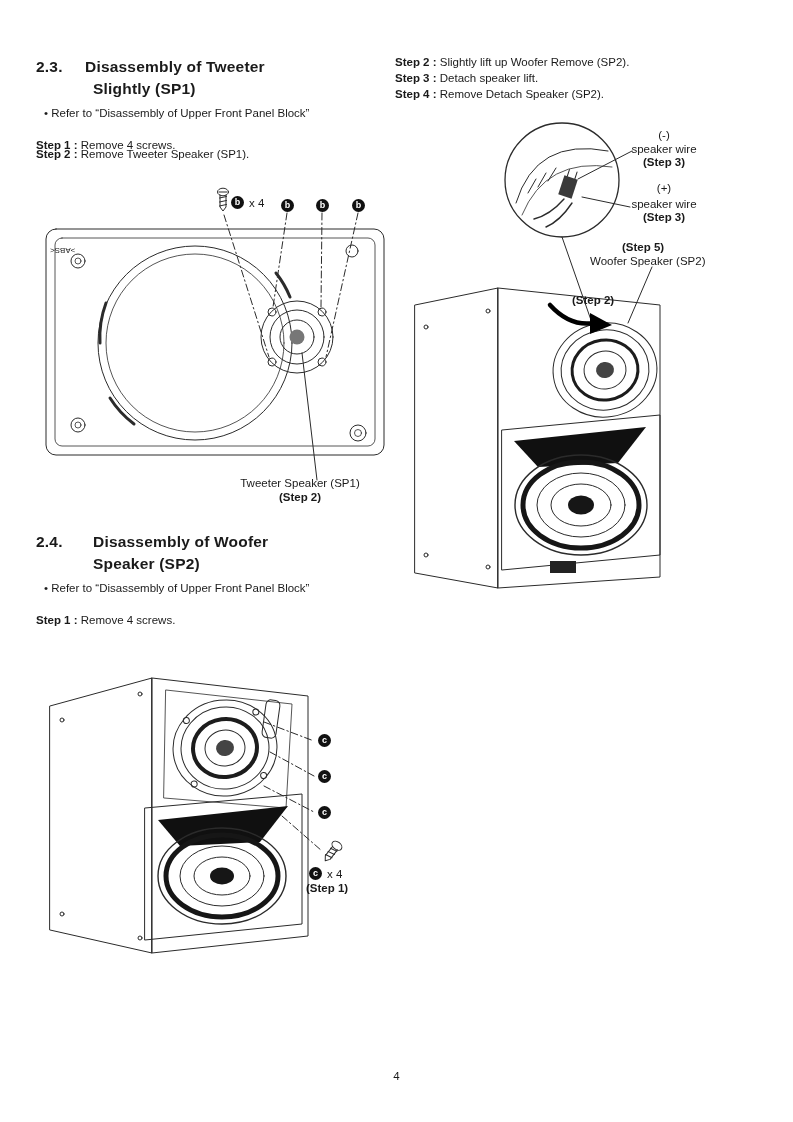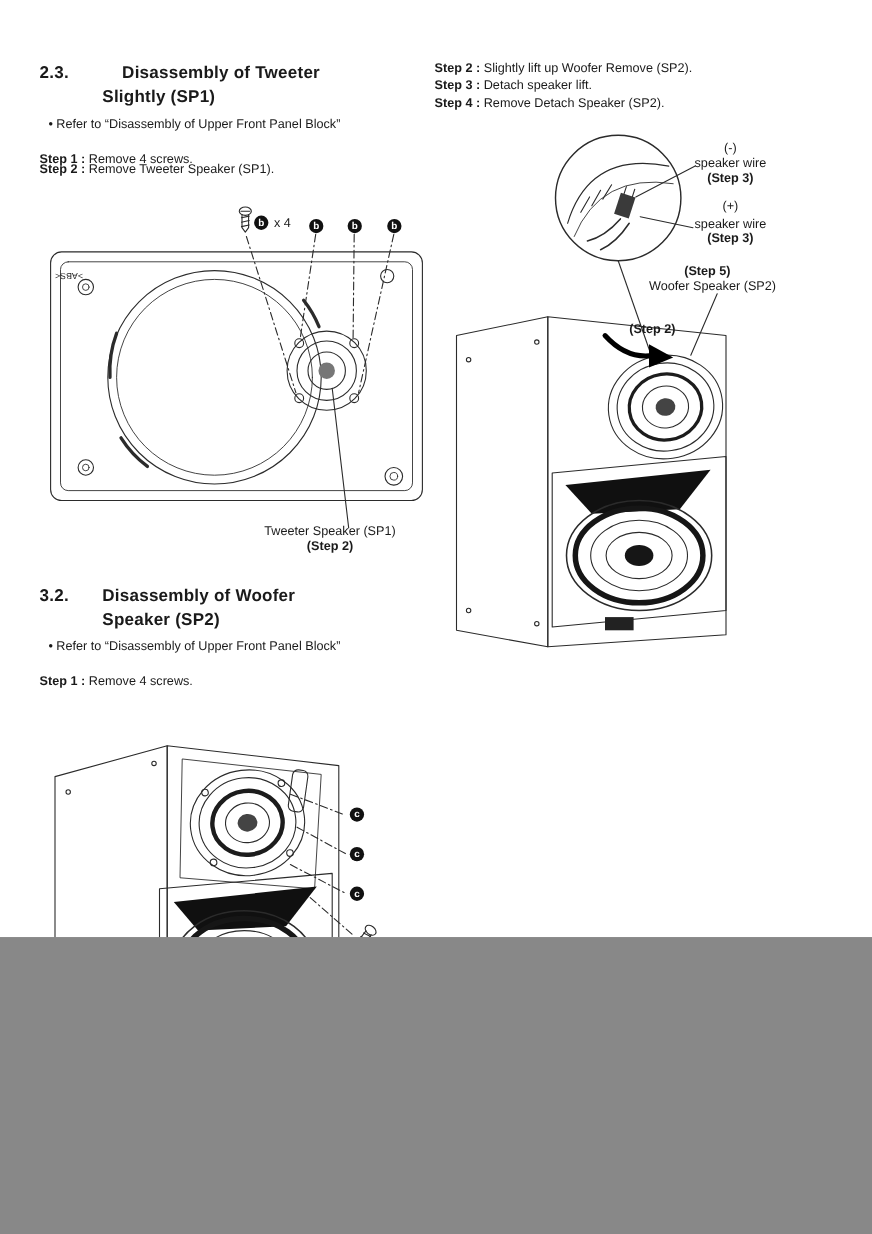--- a/index.html
+++ b/index.html
@@ -1,17 +1,17 @@
 <!DOCTYPE html>
 <html><head>
 <meta charset="utf-8">
 <style>
   html,body { margin:0; padding:0; background:#888; }
   .page {
-    position:relative; width:793px; height:852px; margin:0 auto;
+    position:relative; width:793px; height:1122px; margin:0 auto;
     background:#ffffff; overflow:hidden;
     font-family:"Liberation Sans","DejaVu Sans",sans-serif;
     color:#1a1a1a;
   }
   .abs { position:absolute; }
   .h  { font-size:15.5px; font-weight:bold; letter-spacing:0.2px; }
   .t  { font-size:11.5px; line-height:1.15; }
   .b  { font-weight:bold;text-align:center; }
   .badge {
     width:13px; height:13px; border-radius:50%;
@@ -22,21 +22,21 @@
   }
   .center { text-align:center; }
   svg { stroke-linecap:round; stroke-linejoin:round; }
 </style>
 </head>
 <body>
 
 <div class="page">
 
   <div class="abs h" style="left:36px;top:58px">2.3.</div>
-  <div class="abs h" style="left:111px;top:58px">Disassembly of Tweeter</div>
+  <div class="abs h" style="left:85px;top:58px">Disassembly of Tweeter</div>
   <div class="abs h" style="left:93px;top:80px">Slightly (SP1)</div>
   <div class="abs t" style="left:44px;top:107px">• Refer to “Disassembly of Upper Front Panel Block”</div>
 
   <div class="abs t" style="left:36px;top:139px">
     <span class="b">Step 1 :</span>
     <span>Remove 4 screws.</span>
   </div>
   <div class="abs t" style="left:36px;top:148px">
     <span class="b">Step 2 :</span>
     <span>Remove Tweeter Speaker (SP1).</span>
@@ -88,21 +88,21 @@
 
   <div class="abs badge" style="left:231px;top:196px">b</div>
   <div class="abs t" style="left:249px;top:197px">x 4</div>
   <div class="abs badge" style="left:281px;top:199px">b</div>
   <div class="abs badge" style="left:316px;top:199px">b</div>
   <div class="abs badge" style="left:352px;top:199px">b</div>
   <div class="abs" style="left:50px;top:246px;font-size:8px;transform:rotate(180deg)">&gt;ABS&lt;</div>
   <div class="abs t center" style="left:224px;top:477px;width:152px">Tweeter Speaker (SP1)</div>
   <div class="abs t b center" style="left:224px;top:491px;width:152px">(Step 2)</div>
 
-  <div class="abs h" style="left:36px;top:533px">3.2.</div>
+  <div class="abs h" style="left:36px;top:533px">2.4.</div>
   <div class="abs h" style="left:93px;top:533px">Disassembly of Woofer</div>
   <div class="abs h" style="left:93px;top:555px">Speaker (SP2)</div>
   <div class="abs t" style="left:44px;top:582px">• Refer to “Disassembly of Upper Front Panel Block”</div>
   <div class="abs t" style="left:36px;top:614px">
     <span class="b">Step 1 :</span>
     <span>Remove 4 screws.</span>
   </div>
 
   <svg style="position:absolute;left:40px;top:648px" width="340" height="320" viewBox="0 0 340 320" fill="none" stroke="#2b2b2b" stroke-width="1">
     <g>

